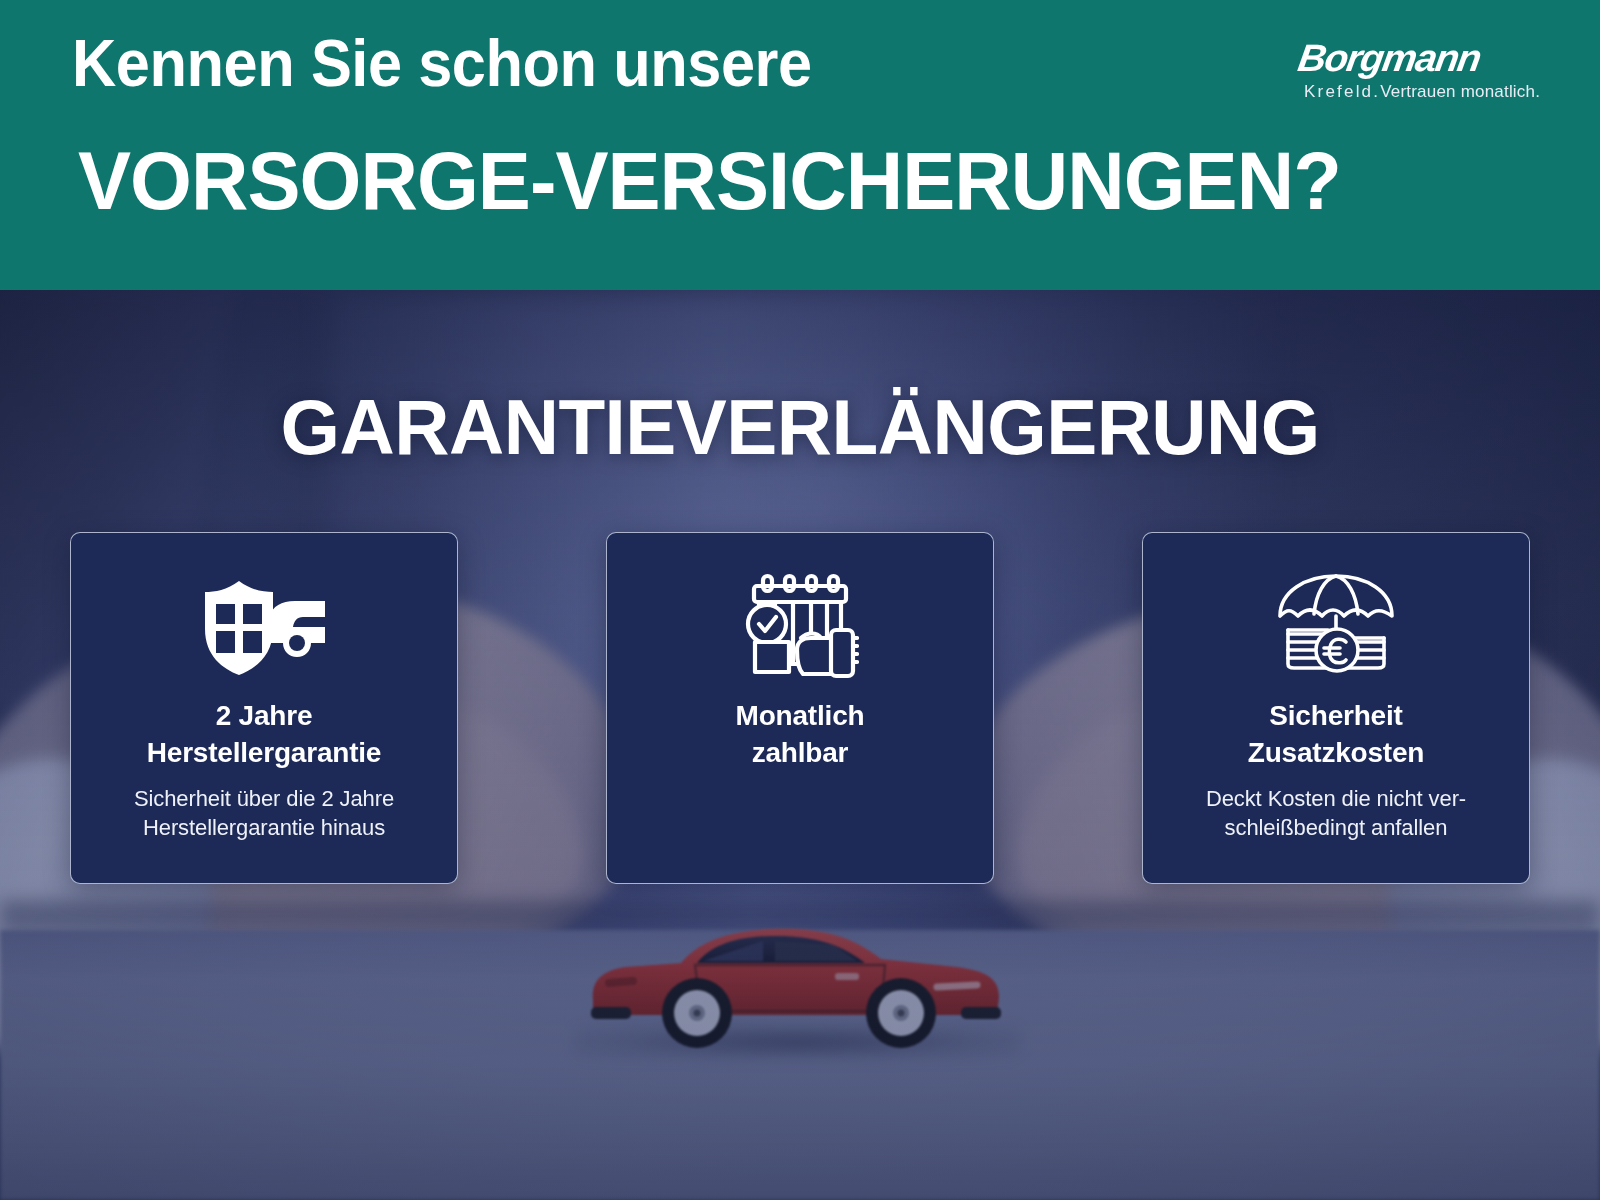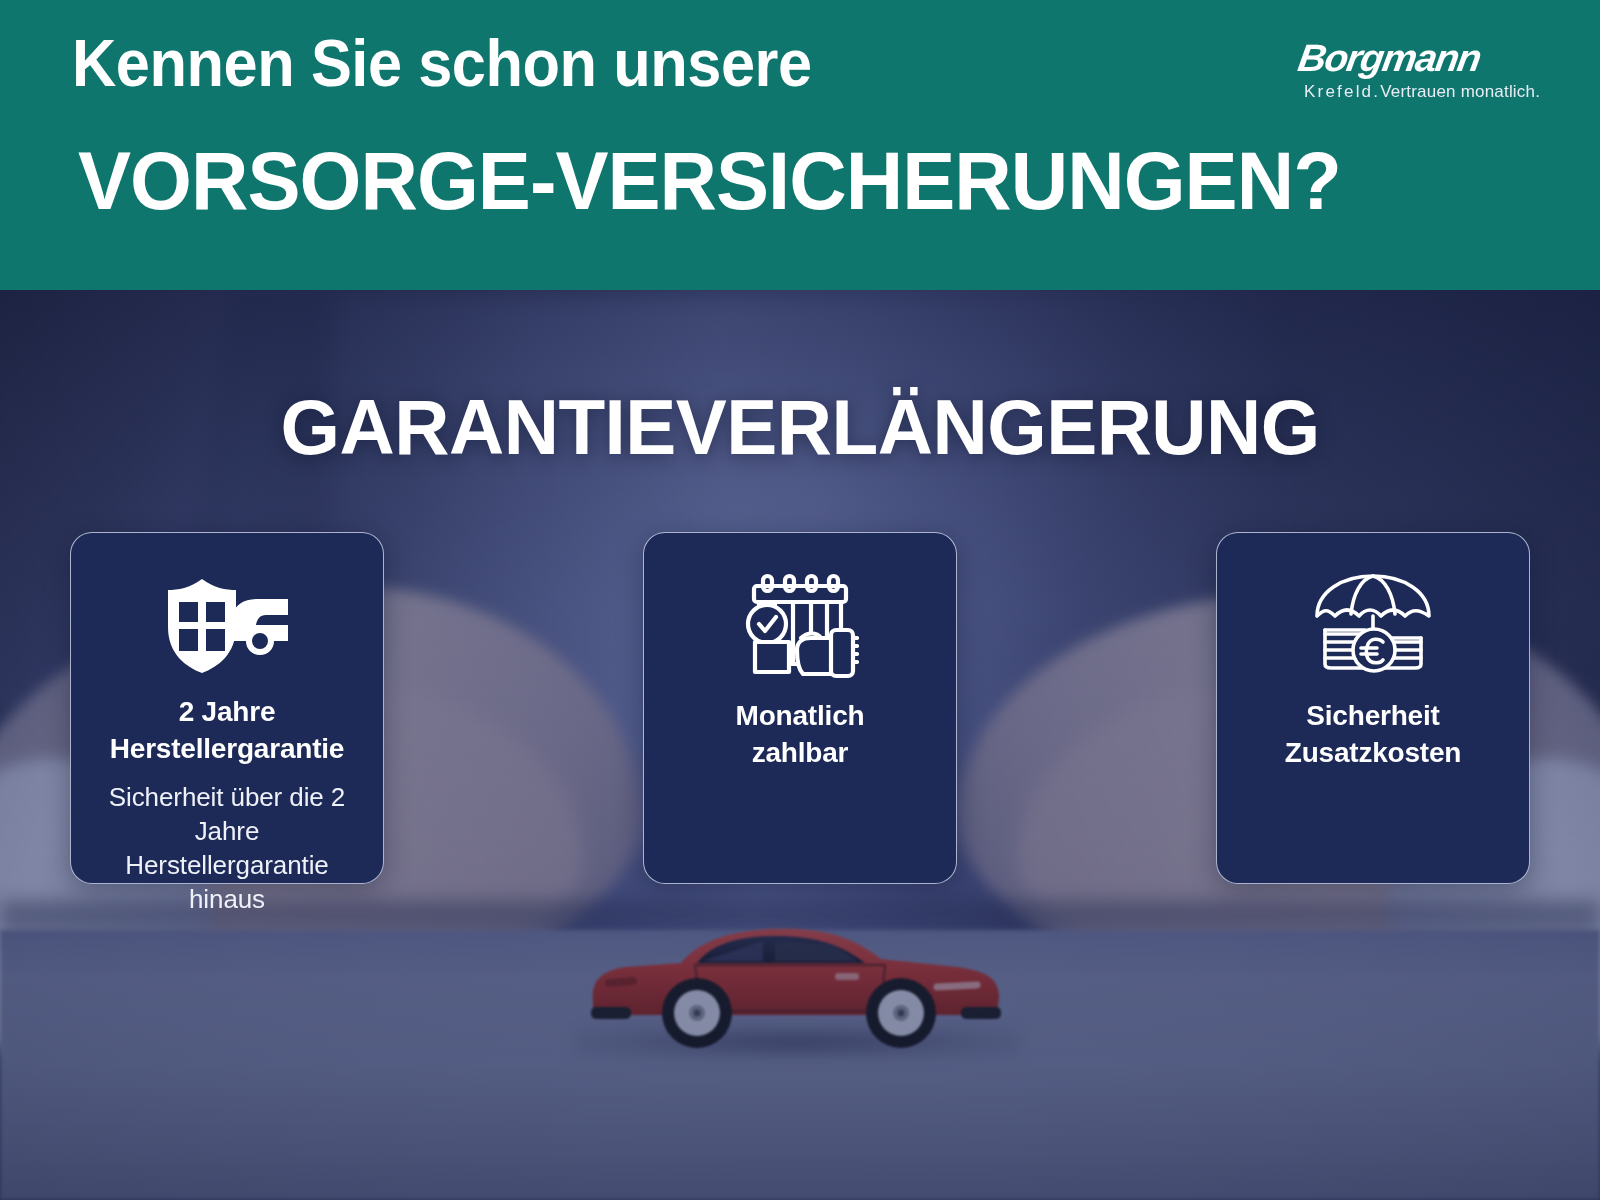--- a/index.html
+++ b/index.html
@@ -90,28 +90,28 @@
 
   
   .mainhead{position:absolute;left:0;top:388px;width:1600px;text-align:center;z-index:4;
     color:#fff;font-size:78px;font-weight:700;letter-spacing:-.5px;line-height:1;
     text-shadow:0 2px 18px rgba(15,22,50,.55);}
   .mainhead span{display:inline-block;transform:scaleX(.98);}
 
   
   .cards{position:absolute;left:70px;top:532px;width:1460px;height:352px;
     display:flex;justify-content:space-between;z-index:4;}
-  .card{width:314px;height:352px;box-sizing:border-box;
-    background:#1d2a57;border:1.5px solid rgba(214,221,240,.78);border-radius:22px;
+  .card{width:388px;height:352px;box-sizing:border-box;
+    background:#1d2a57;border:1.5px solid rgba(214,221,240,.78);border-radius:10px;
     display:flex;flex-direction:column;align-items:center;
     padding:38px 20px 0;box-shadow:0 6px 26px rgba(12,18,44,.35);}
   .card-icon{height:112px;display:flex;align-items:center;justify-content:center;}
   .card-title{margin-top:14px;color:#fff;font-size:28px;font-weight:700;
     line-height:1.33;text-align:center;letter-spacing:-.2px;white-space:pre-line;}
-  .card-desc{margin-top:14px;color:#eef1f8;font-size:26px;font-weight:400;
+  .card-desc{margin-top:14px;color:#eef1f8;font-size:22px;font-weight:400;
     line-height:1.30;text-align:center;letter-spacing:-.1px;white-space:pre-line;}
 </style>
 </head>
 <body>
 
 <div class="banner">
 
   <div class="photo">
     <div class="ph-wall"></div>
     <div class="ph-wall2"></div>
@@ -256,16 +256,18 @@
             <path d="M108,66 L108,92 C108,95 106,96 102,96 L70,96"></path>
             <path d="M70,66 L108,66"></path>
             <circle cx="61" cy="78" r="21" fill="#1d2a57"></circle>
             <path d="M70,70 C66,66 58,66 55,72 C52,78 53,86 57,89 C61,92 68,91 70,88"></path>
             <path d="M48,76 L64,76 M48,82 L64,82"></path>
           </g>
         </svg>
       </div>
       <div class="card-title">Sicherheit
 Zusatzkosten</div>
+      <div class="card-desc">Deckt Kosten die nicht ver-
+schleißbedingt anfallen</div>
     </div>
 
   </div>
 </div>
 
 </body></html>

